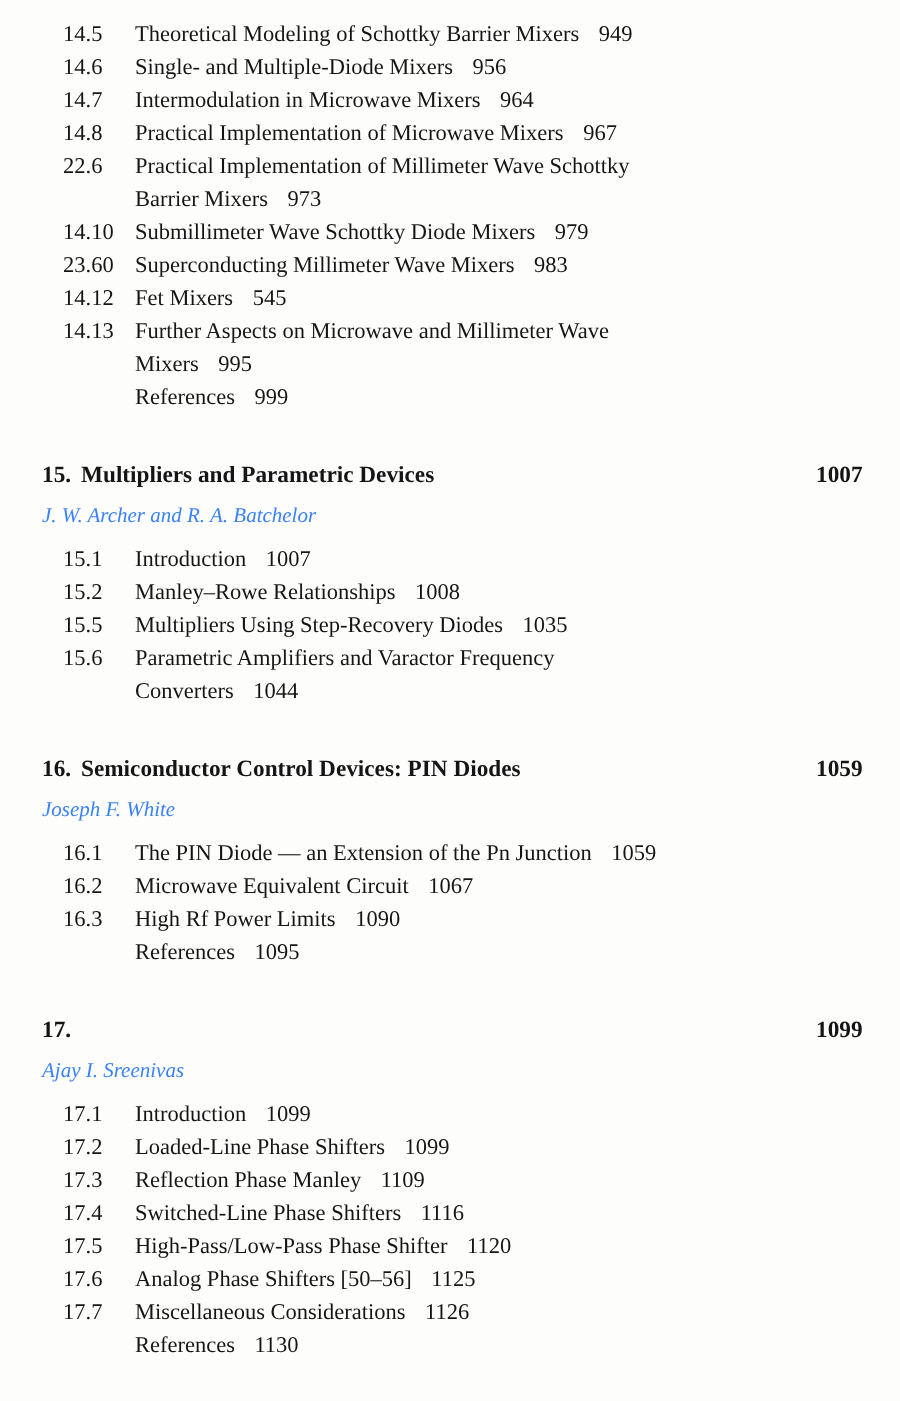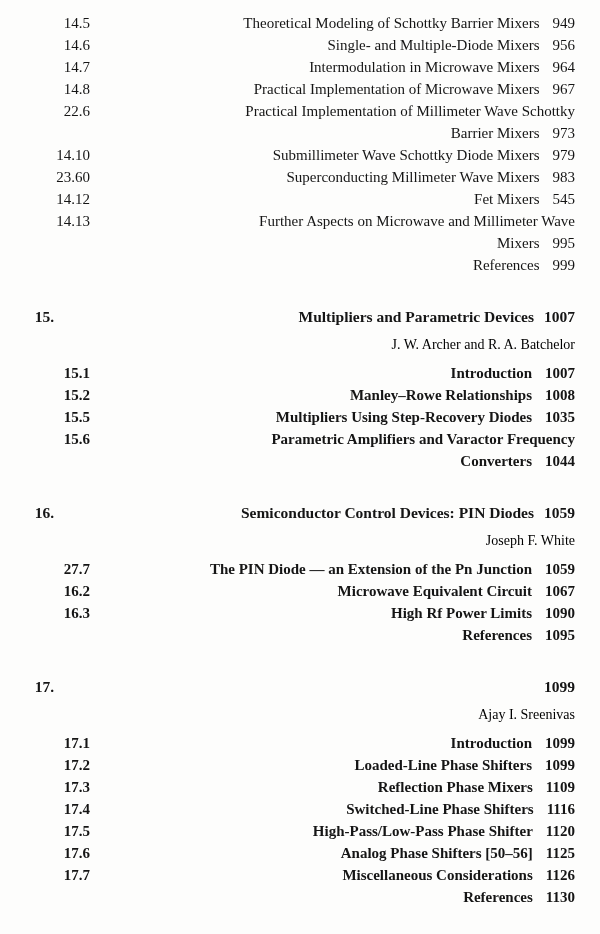--- a/index.html
+++ b/index.html
@@ -11,21 +11,20 @@
     width: 600px;
     height: 934px;
     margin: 0 auto;
     background: #fdfdfc;
     color: #151515;
     font-family: "Liberation Serif", "DejaVu Serif", serif;
     font-size: 15px;
     box-sizing: border-box;
     padding: 12px 25px 8px 28px;
     overflow: hidden;
-    text-align: right;
   }
   .section { }
   .entries { }
   .entry-row {
     display: flex;
     align-items: flex-start;
     line-height: 22px;
     margin-left: 14px;
   }
   .entry-num {
@@ -54,28 +53,28 @@
   }
   .chapter-title {
     flex: 1;
     padding-right: 10px;
   }
   .chapter-page {
     flex: none;
     margin-left: auto;
   }
   .authors {
+    font-style: italic;
     font-size: 14px;
     line-height: 18px;
     margin: 8px 0 0 0;
-    color: #000000;
+    color: #3b82f6;
   }
   .chapter-entries-wrap {
     margin-top: 8px;
-    font-weight: bold;
   }
 </style>
 </head>
 <body>
 
 <div class="page">
   <div id="toc-root">
       <div class="section">
         <div class="entries">
   <div class="entry-row">
@@ -166,21 +165,21 @@
       </div>
       <div class="section">
   <div class="chapter-heading">
     <span class="chapter-num">16.</span>
     <span class="chapter-title">Semiconductor Control Devices: PIN Diodes</span>
     <span class="chapter-page">1059</span>
   </div>
   <div class="authors">Joseph F. White</div>
 <div class="entries chapter-entries-wrap">
   <div class="entry-row">
-    <span class="entry-num">27.7</span>
+    <span class="entry-num">16.1</span>
     <span class="entry-text"><span>The PIN Diode — an Extension of the Pn Junction</span><span class="entry-page">1059</span></span>
   </div>
 
   <div class="entry-row">
     <span class="entry-num">16.2</span>
     <span class="entry-text"><span>Microwave Equivalent Circuit</span><span class="entry-page">1067</span></span>
   </div>
 
   <div class="entry-row">
     <span class="entry-num">16.3</span>
@@ -205,21 +204,21 @@
     <span class="entry-text"><span>Introduction</span><span class="entry-page">1099</span></span>
   </div>
 
   <div class="entry-row">
     <span class="entry-num">17.2</span>
     <span class="entry-text"><span>Loaded-Line Phase Shifters</span><span class="entry-page">1099</span></span>
   </div>
 
   <div class="entry-row">
     <span class="entry-num">17.3</span>
-    <span class="entry-text"><span>Reflection Phase Mixers</span><span class="entry-page">1109</span></span>
+    <span class="entry-text"><span>Reflection Phase Manley</span><span class="entry-page">1109</span></span>
   </div>
 
   <div class="entry-row">
     <span class="entry-num">17.4</span>
     <span class="entry-text"><span>Switched-Line Phase Shifters</span><span class="entry-page">1116</span></span>
   </div>
 
   <div class="entry-row">
     <span class="entry-num">17.5</span>
     <span class="entry-text"><span>High-Pass/Low-Pass Phase Shifter</span><span class="entry-page">1120</span></span>

